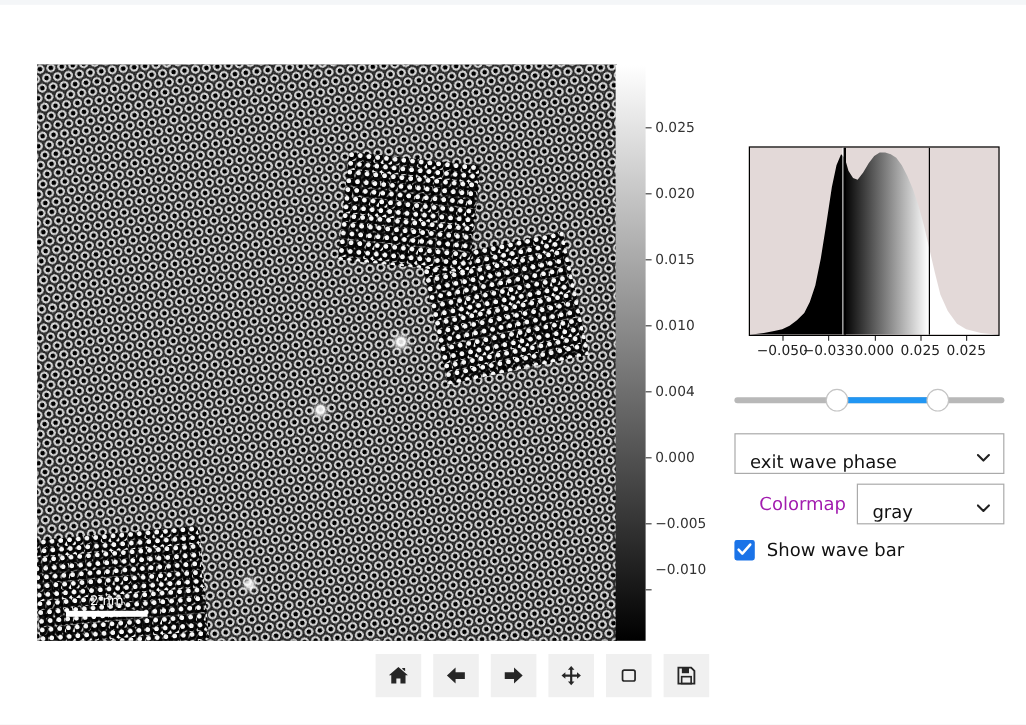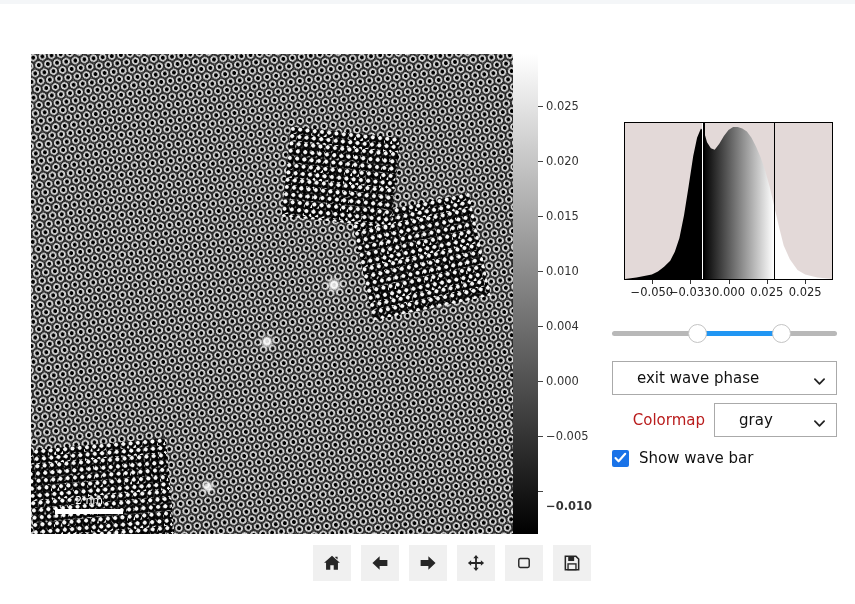--- a/index.html
+++ b/index.html
@@ -223,22 +223,22 @@
   #slider-handle-high { left: 160px; }
 
   
   .select-box {
     position: relative;
     box-sizing: border-box;
     border: 1px solid #aaaaaa;
     background: #ffffff;
     height: 34px;
     display: flex;
-    align-items: center;
-    padding: 0 34px 0 24px;
+    align-items: flex-end;
+    padding: 0 34px 0 12px;
     font-size: 15px;
     color: #111;
   }
   .select-box .chev {
     position: absolute;
     right: 11px;
     top: 50%;
     width: 11px; height: 11px;
     margin-top: -5px;
   }
@@ -249,21 +249,21 @@
   #colormap-row {
     margin-top: 8px;
     display: flex;
     align-items: center;
     justify-content: flex-end;
     gap: 9px;
     width: 225px;
   }
   #colormap-label {
     font-size: 15px;
-    color: #b91c1c;
+    color: #a21caf;
     text-align: right;
   }
   #colormap-select {
     width: 123px;
   }
   #scalebar-row {
     margin-top: 12px;
     display: flex;
     align-items: center;
     gap: 10px;
@@ -333,21 +333,21 @@
       <div class="cb-label" style="top: 161.76px;">0.015</div>
       <div class="cb-tick" style="top: 216.96px;"></div>
       <div class="cb-label" style="top: 216.96px;">0.010</div>
       <div class="cb-tick" style="top: 271.68px;"></div>
       <div class="cb-label" style="top: 271.68px;">0.004</div>
       <div class="cb-tick" style="top: 326.88px;"></div>
       <div class="cb-label" style="top: 326.88px;">0.000</div>
       <div class="cb-tick" style="top: 381.6px;"></div>
       <div class="cb-label" style="top: 381.6px; text-align: right;">−0.005</div>
       <div class="cb-tick" style="top: 436.8px;"></div>
-      <div class="cb-label" style="top: 452px; font-weight: bold;">−0.010</div>
+      <div class="cb-label" style="top: 420px;">−0.010</div>
     </div>
 </div>
 
 <div id="controls">
 
   <div id="histogram-widget">
     <div id="histogram-axes">
       <div id="histogram-fill">
   <svg width="207" height="156" viewBox="0 0 207 156" preserveAspectRatio="none">
     <defs>

